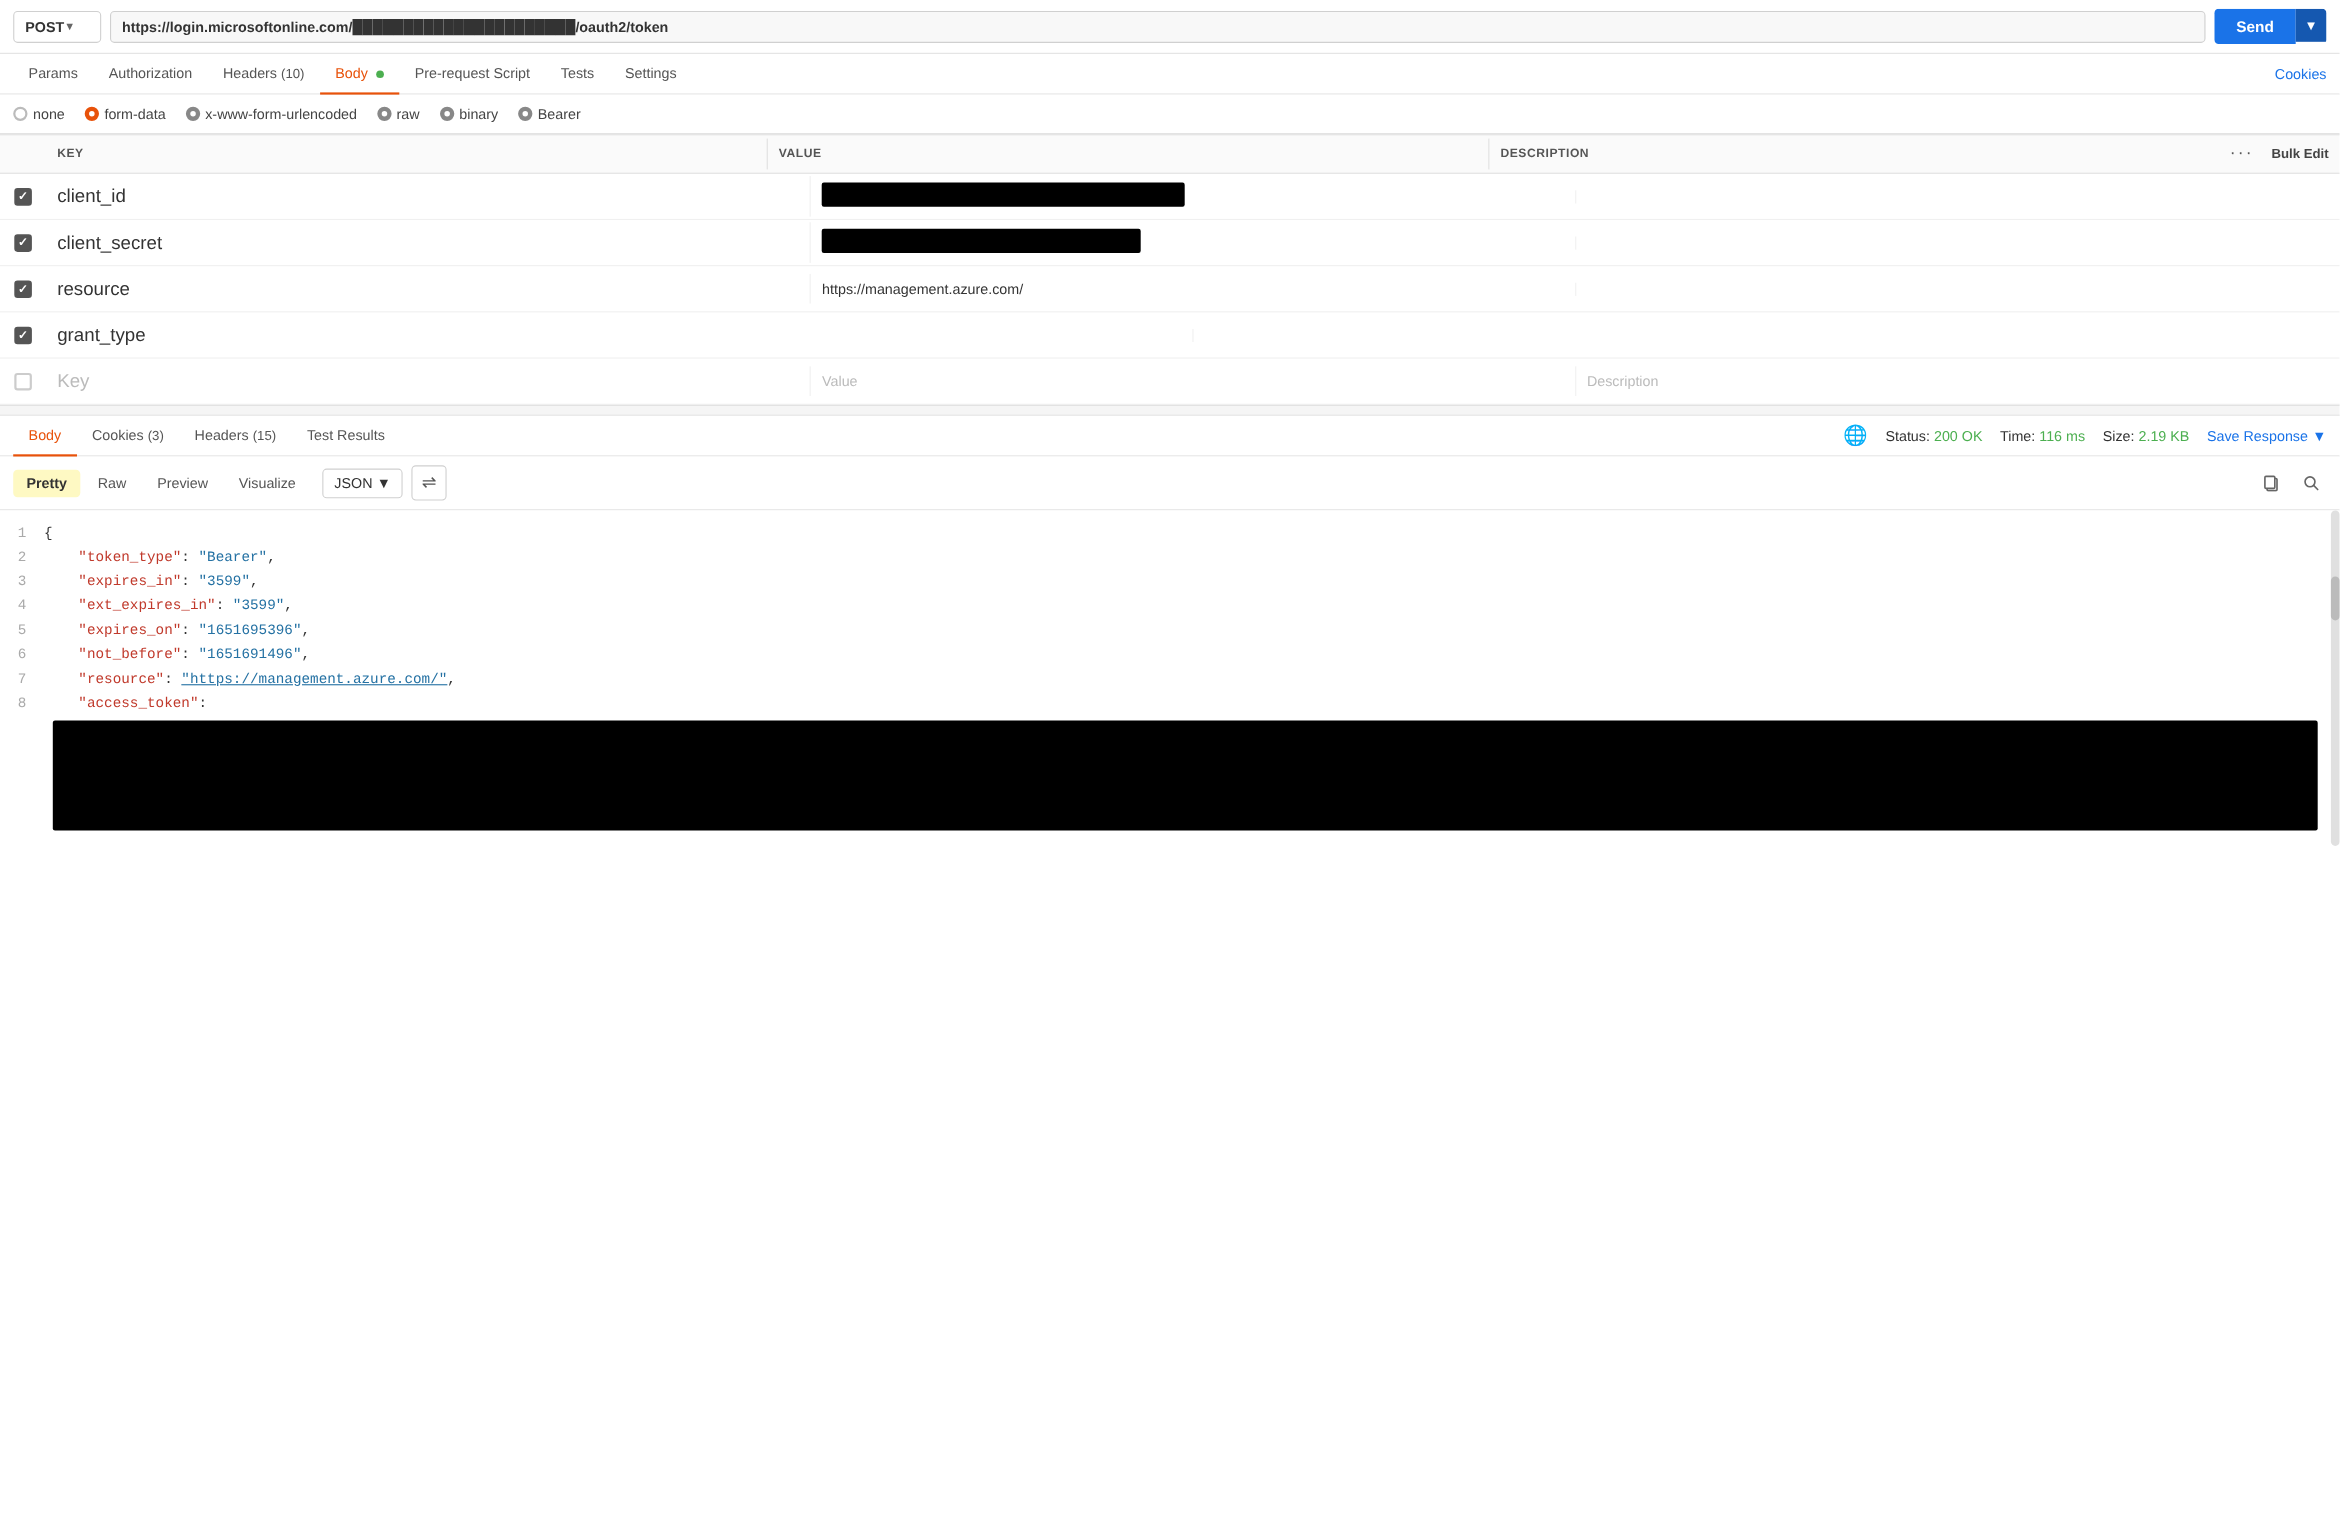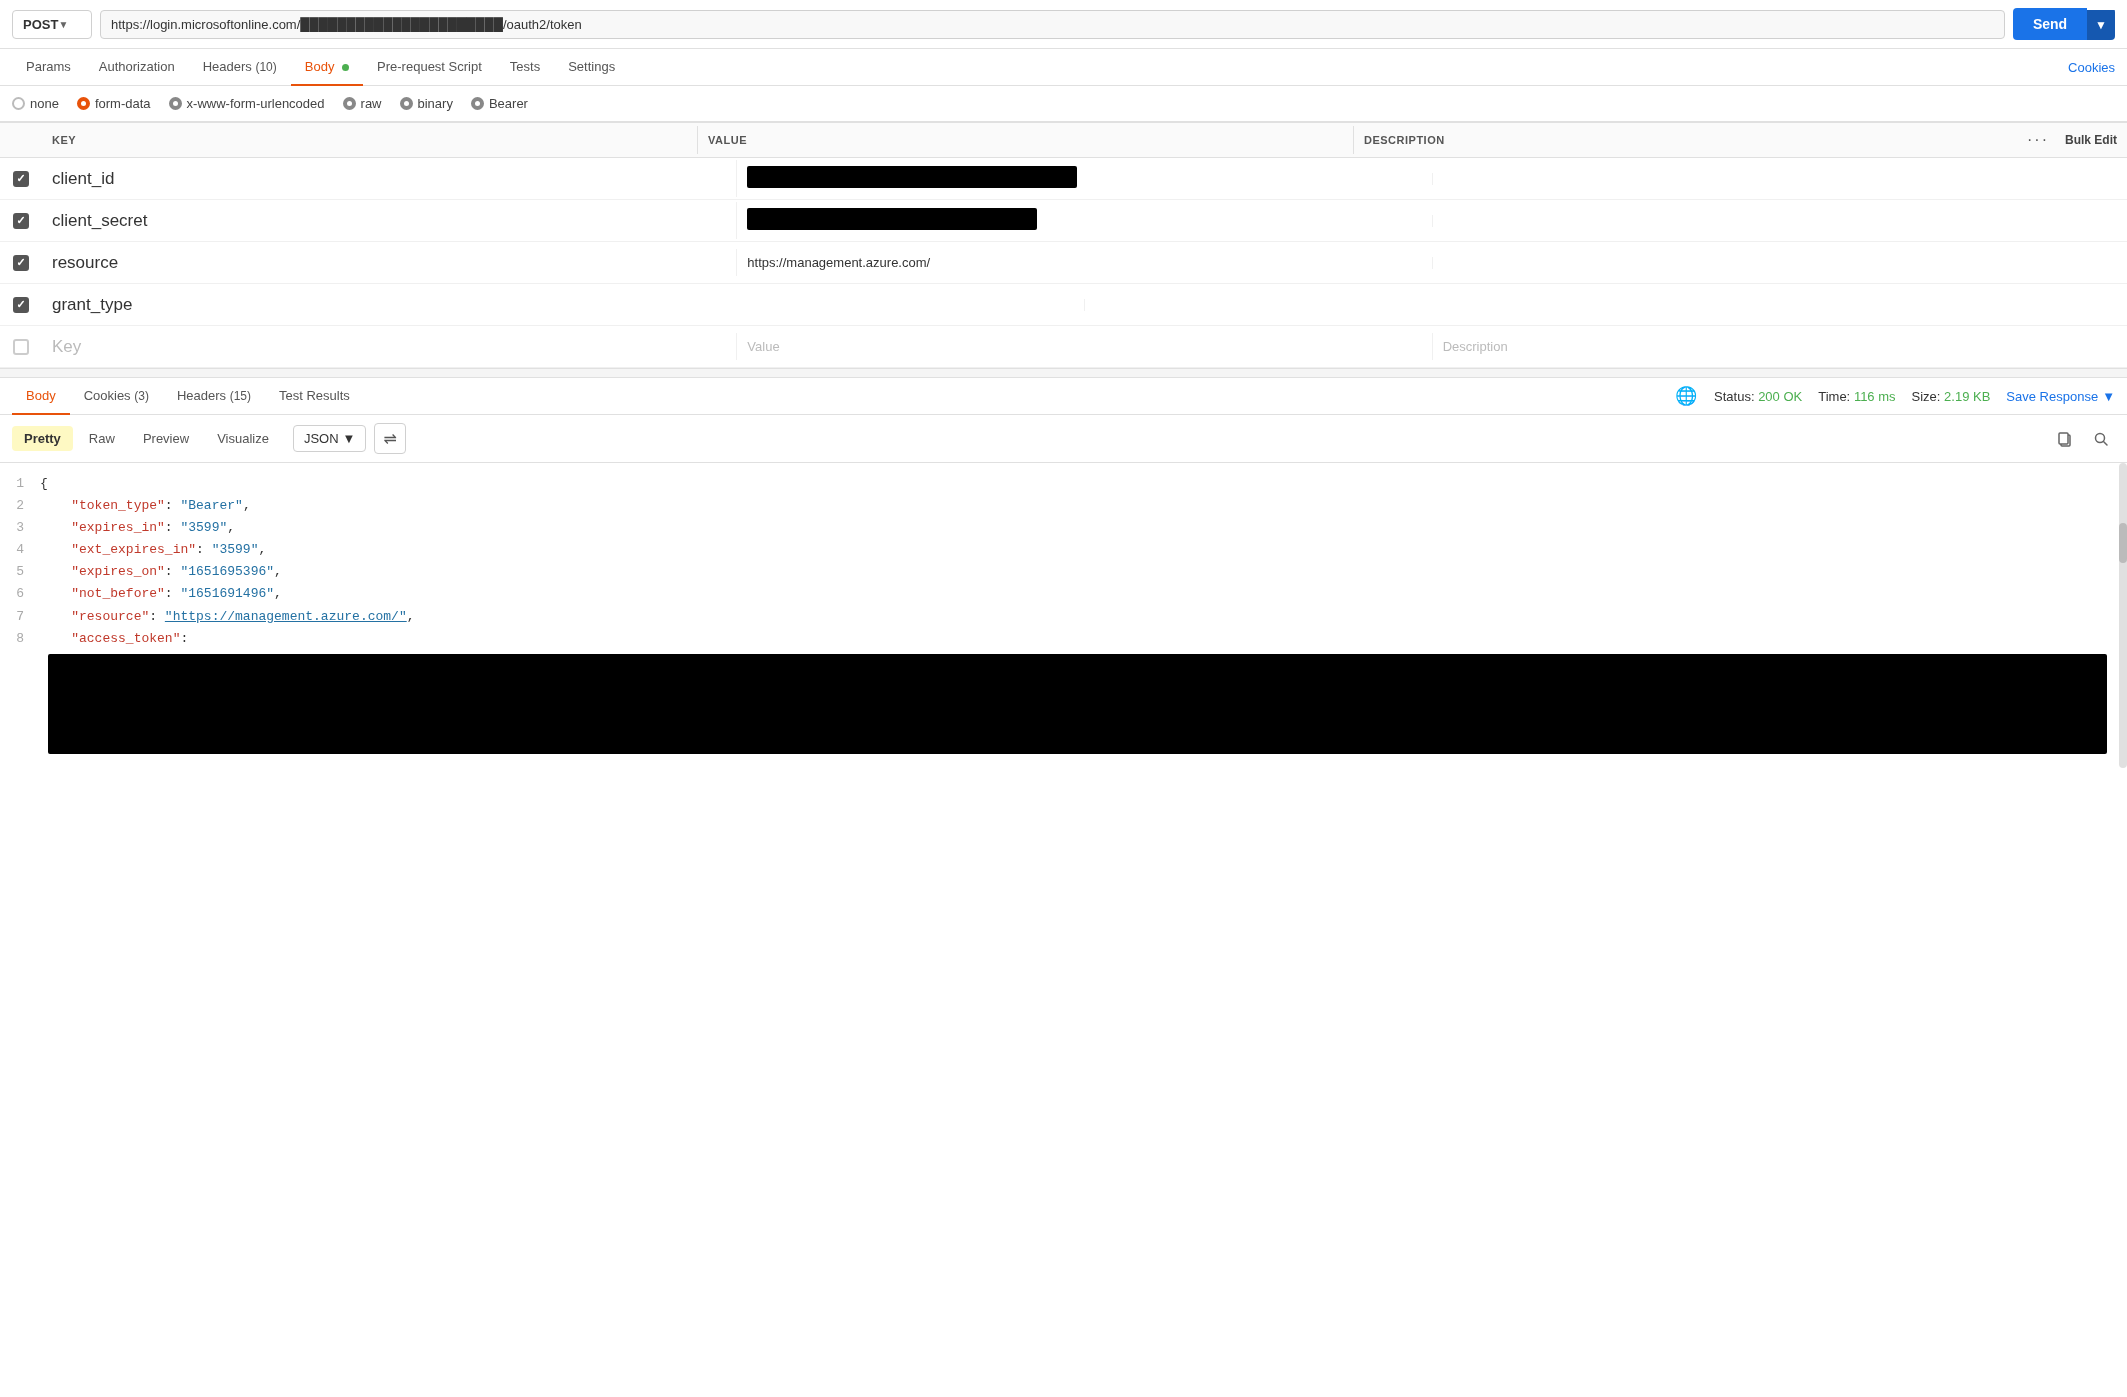--- a/index.html
+++ b/index.html
@@ -31,24 +31,25 @@
     .method-selector .chevron { color: #666; font-size: 10px; }
     .url-input {
       flex: 1;
       padding: 6px 10px;
       border: 1px solid #d0d0d0;
       border-radius: 4px;
       font-size: 13px;
       background: #f8f8f8;
       color: #333;
       outline: none;
+      font-weight: bold;
     }
     .send-button {
       display: flex;
-      align-items: flex-end;
+      align-items: flex-start;
       gap: 0;
       border-radius: 4px;
       overflow: hidden;
     }
     .send-main {
       background: #1a73e8;
       color: #fff;
       border: none;
       padding: 8px 20px;
       font-size: 14px;

